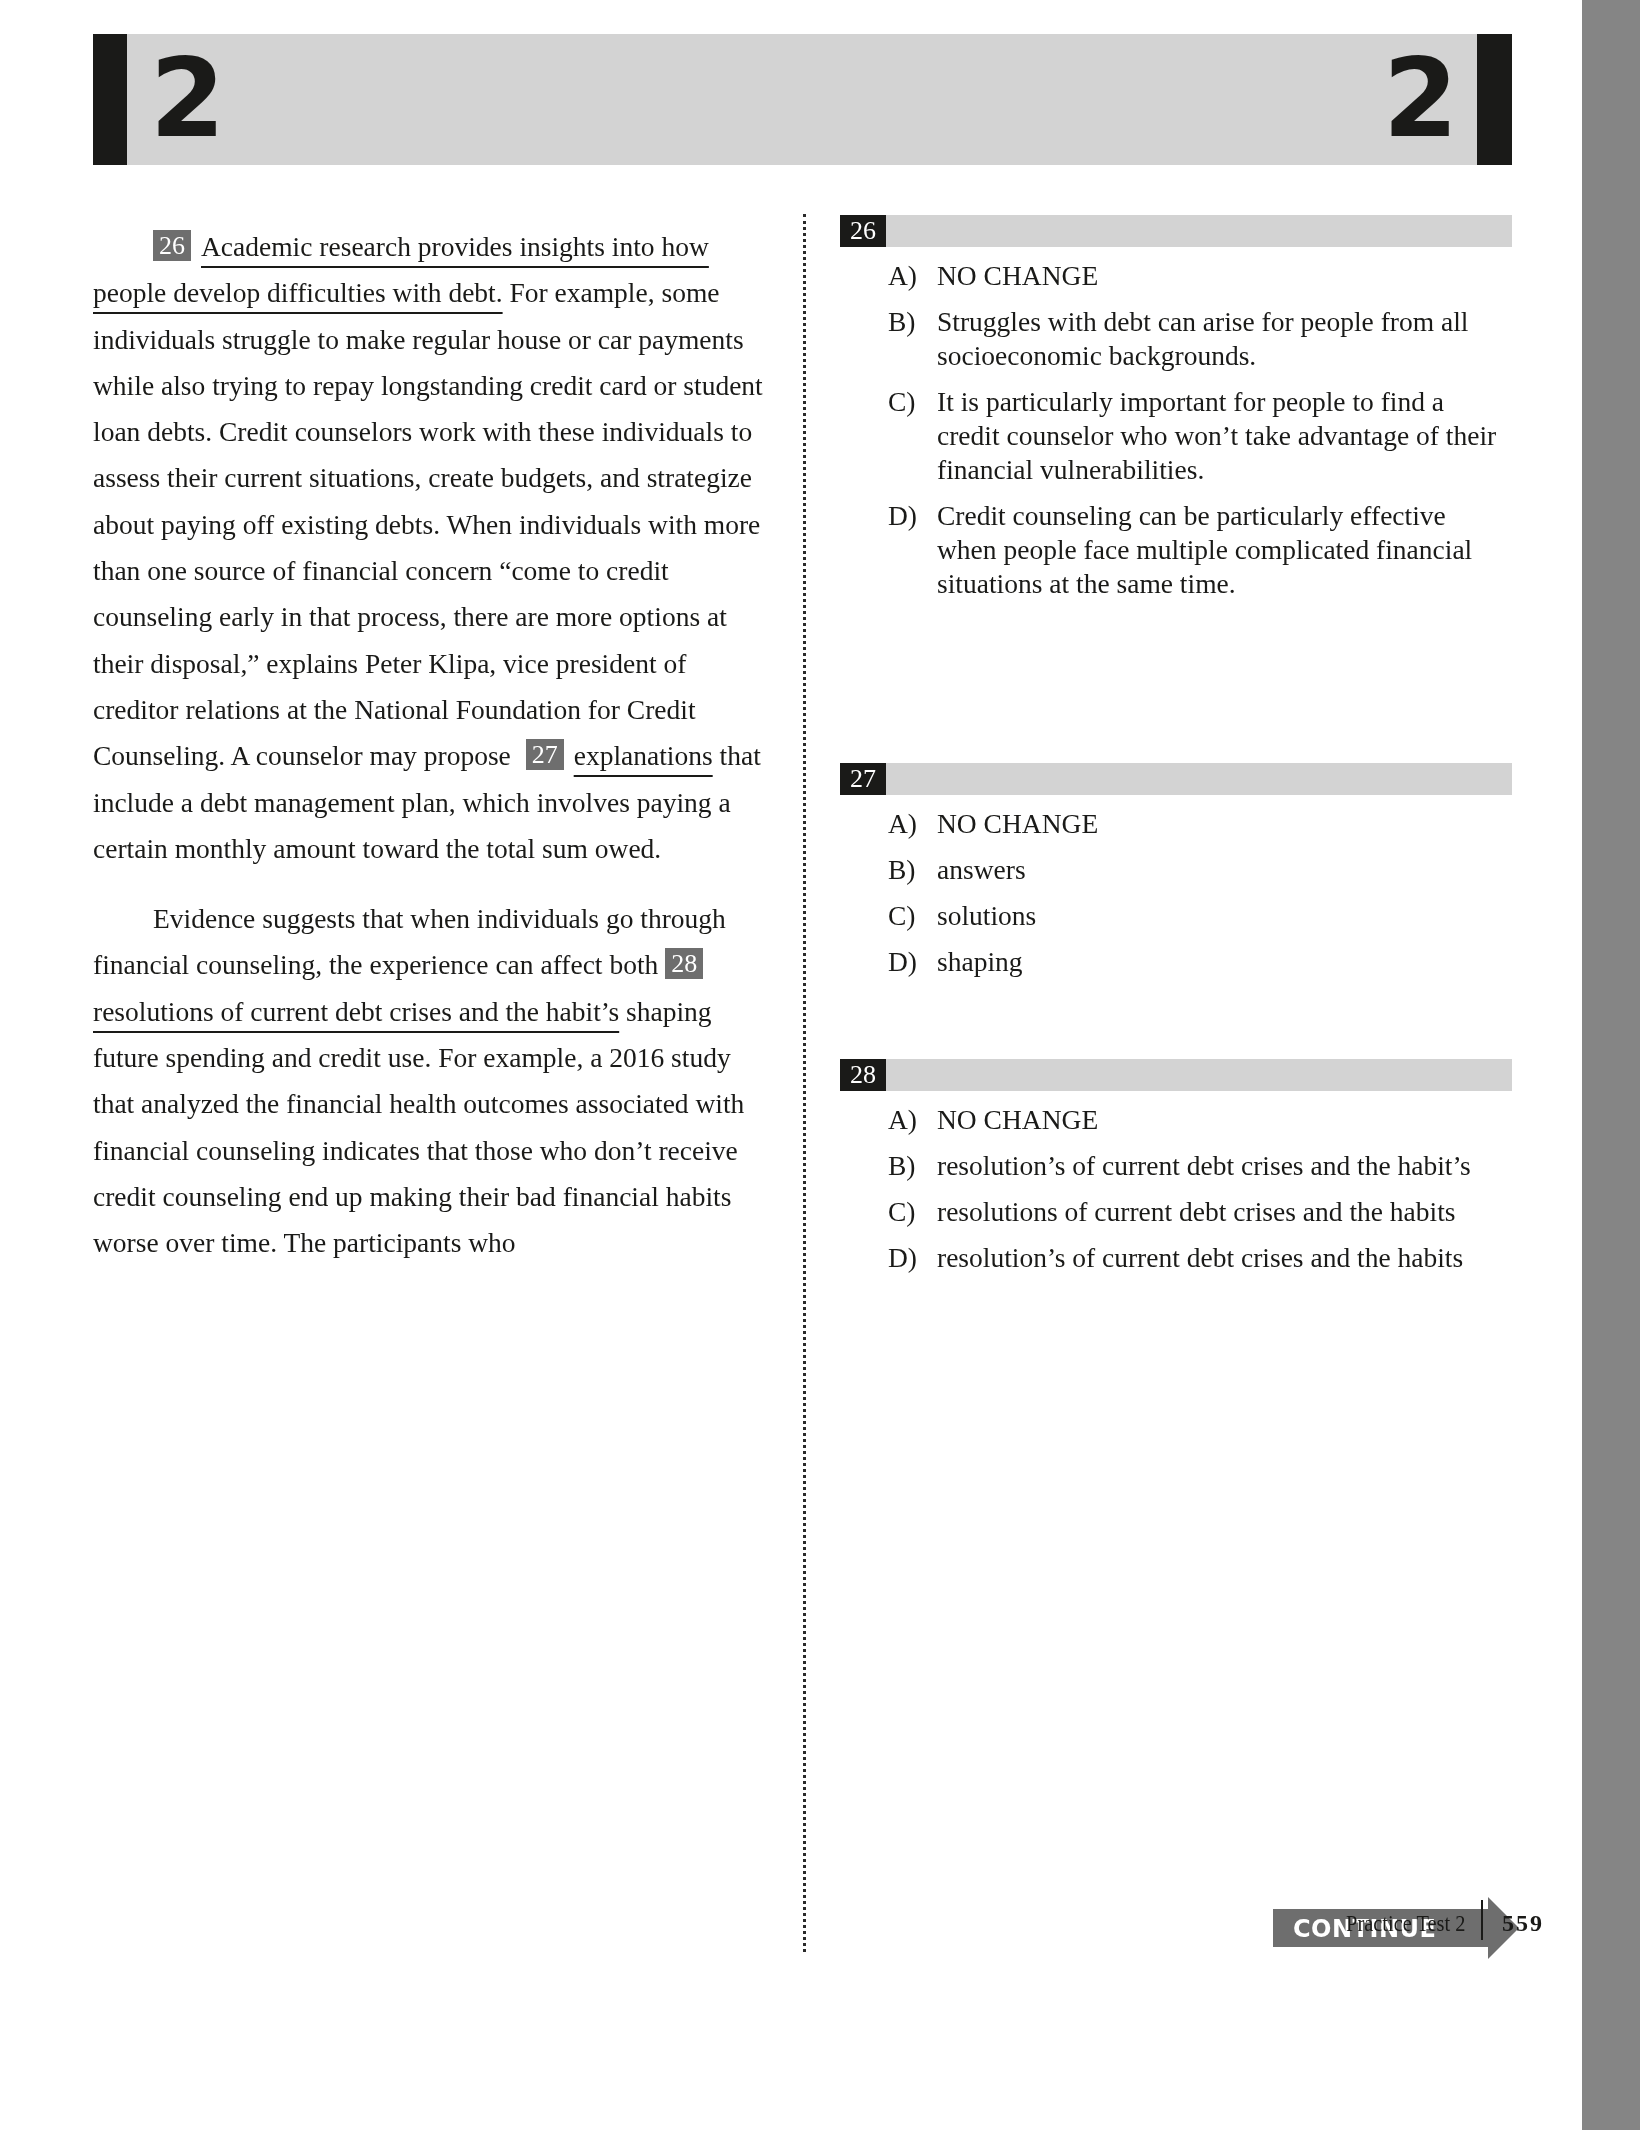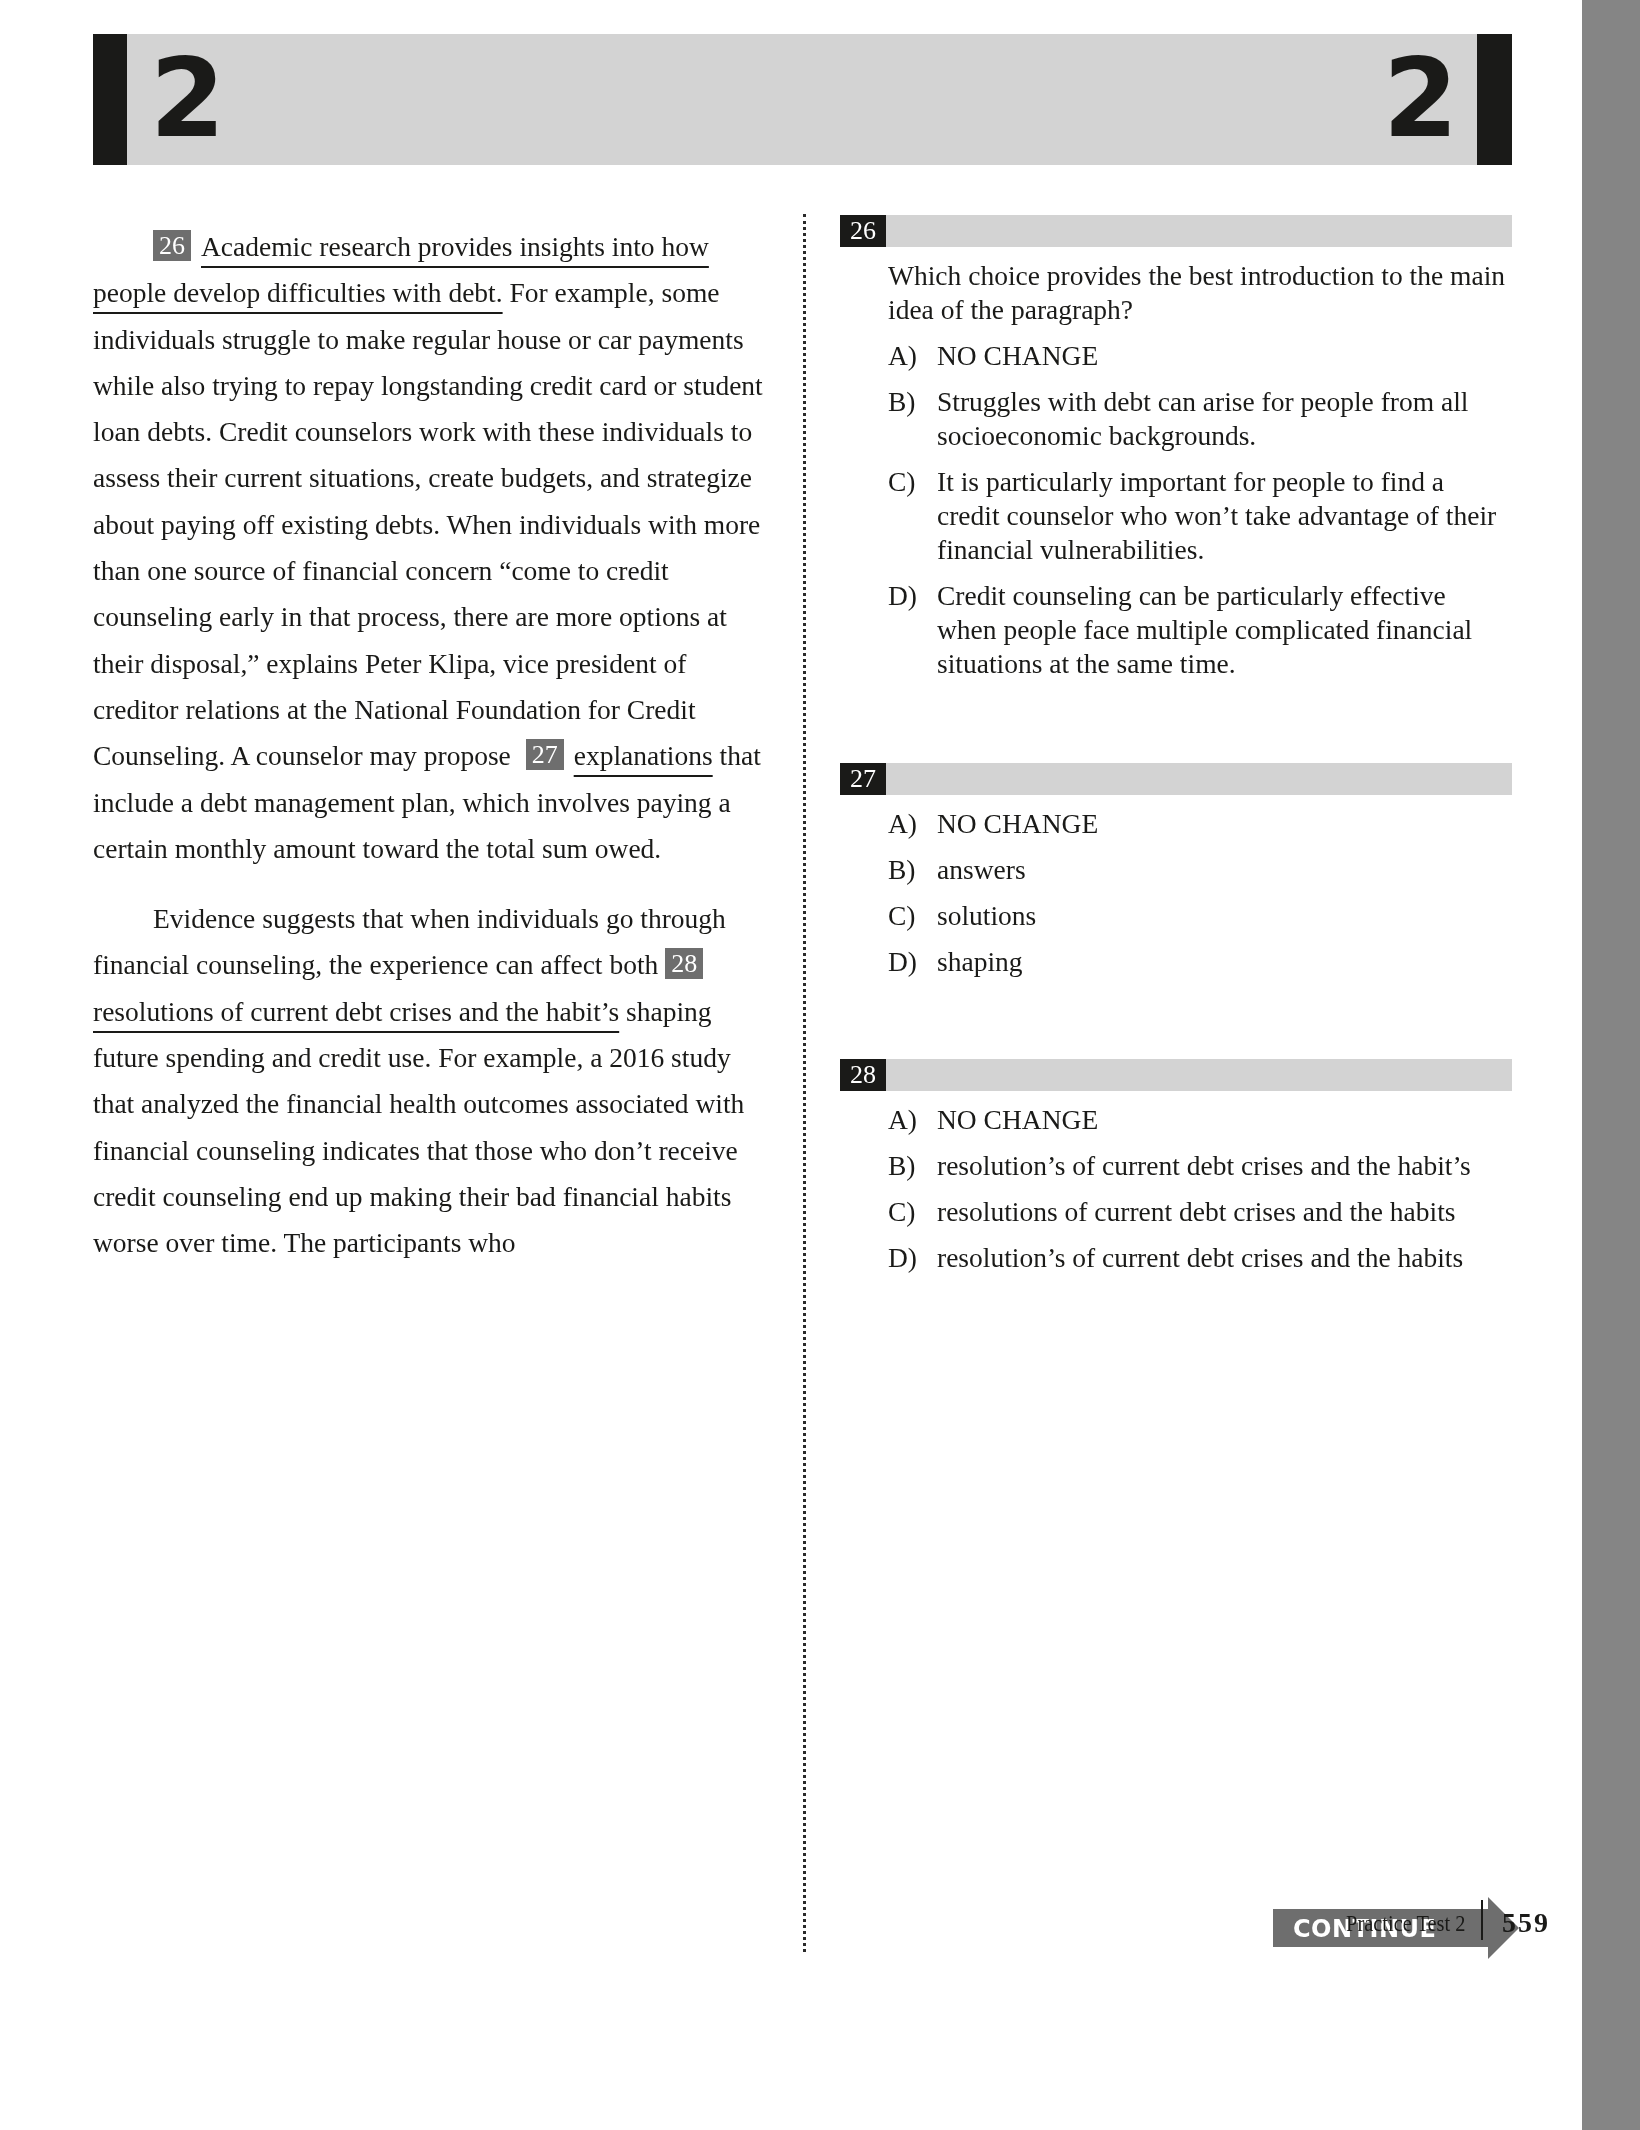--- a/index.html
+++ b/index.html
@@ -32,21 +32,21 @@
     .opts li { display: flex; margin-top: 12px; }
     .opts .letter { width: 49px; flex: none; }
     .opts .text { flex: 1; }
 
     .continue { position: absolute; left: 1273px; top: 1897px; width: 246px; height: 62px; }
     .continue-label { position: absolute; left: 20px; top: 12px; font-family: "DejaVu Sans", "Liberation Sans", sans-serif; font-weight: bold; font-size: 24px; line-height: 40px; color: #ffffff; letter-spacing: 0.5px; }
 
     .footer { position: absolute; top: 1900px; left: 1320px; width: 230px; height: 44px; font-family: Liberation Serif, serif; }
     .footer-title { position: absolute; right: 85px; top: 8px; font-size: 24px; line-height: 30px; color: #1a1a18; white-space: nowrap; transform: scaleX(0.85); transform-origin: right center; }
     .footer-sep { position: absolute; left: 161px; top: 0; width: 2px; height: 40px; background: #1a1a18; }
-    .footer-page { position: absolute; left: 182px; top: 8px; font-size: 28px; line-height: 30px; font-weight: bold; letter-spacing: 2px; color: #1a1a18; }
+    .footer-page { position: absolute; left: 182px; top: 8px; font-size: 24px; line-height: 30px; font-weight: bold; letter-spacing: 2px; color: #1a1a18; }
   </style>
 </head>
 <body>
 
 <div class="right-strip"></div>
 
 <div class="header-band"></div>
 <div class="header-bar-left"></div>
 <div class="header-bar-right"></div>
 <div class="header-num left">2</div>
@@ -60,21 +60,20 @@
   </p>
   <p class="indent">
     <span>Evidence suggests that when individuals go through financial counseling, the experience can affect both </span><span class="qbadge">28</span><span class="ul">resolutions of current debt crises and the habit’s</span><span> shaping future spending and credit use. For example, a 2016 study that analyzed the financial health outcomes associated with financial counseling indicates that those who don’t receive credit counseling end up making their bad financial habits worse over time. The participants who</span>
   </p>
 </div>
 
 <div class="qblock" style="top:215px;">
   <div class="qhead">
     <div class="qnum">26</div>
   </div>
-  <div class="qprompt">Which choice provides the best introduction to the main idea of the paragraph?</div>
   <ul class="opts">
     <li>
         <span class="letter">A)</span>
         <span class="text">NO CHANGE</span>
       </li>
     <li>
         <span class="letter">B)</span>
         <span class="text">Struggles with debt can arise for people from all socioeconomic backgrounds.</span>
       </li>
     <li>

